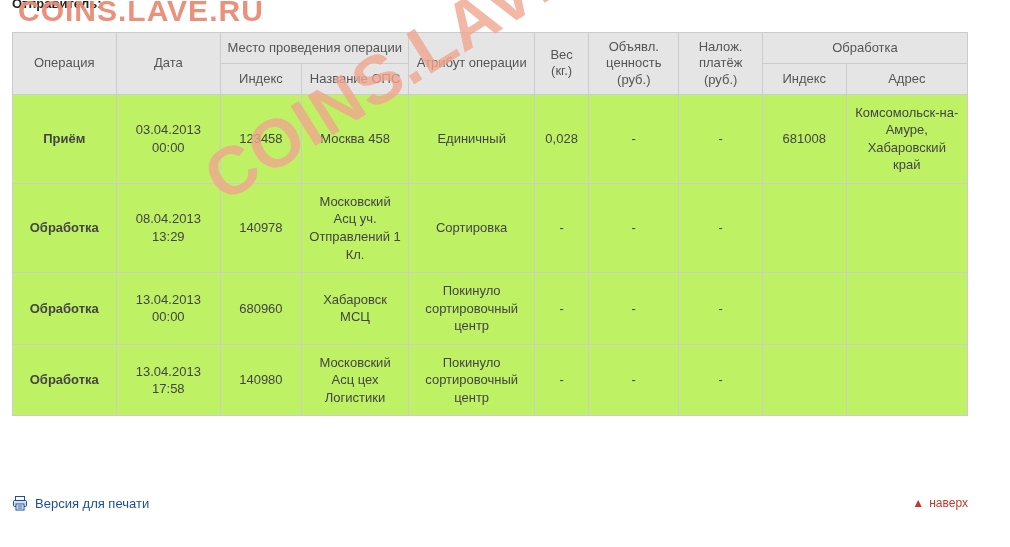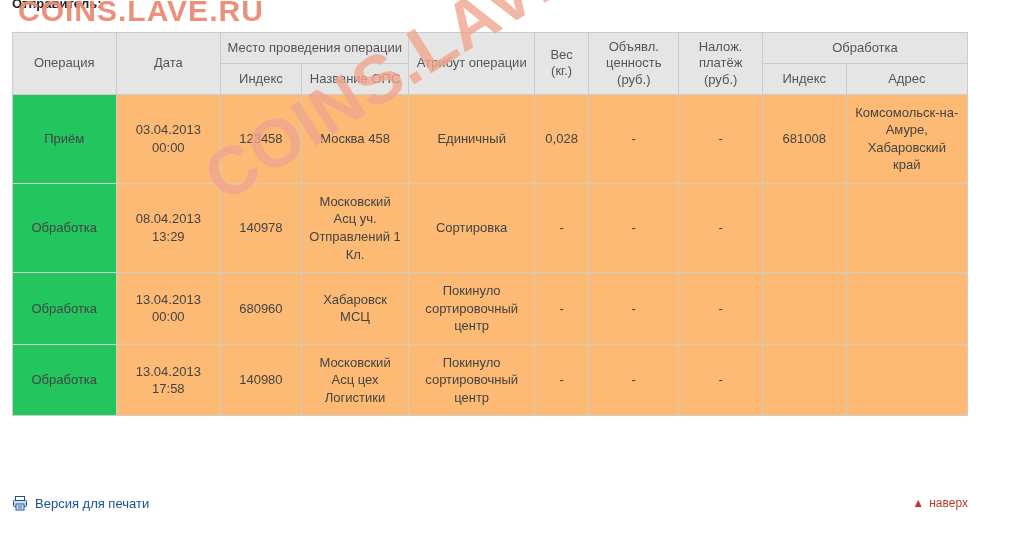--- a/index.html
+++ b/index.html
@@ -50,26 +50,27 @@
     color: #444444;
   }
   table.track thead th {
     background: #e5e5e5;
     color: #555555;
     font-weight: normal;
     padding: 6px 4px;
     line-height: 1.25;
   }
   table.track tbody td {
-    background: #fdba74;
+    background: #bef264;
     padding: 9px 6px;
     line-height: 1.35;
   }
   table.track tbody tr td.op-cell {
-    background: #22c55e;
+    background: #bef264;
+    font-weight: bold;
   }
   .col-op { width: 99px; }
   .col-date { width: 100px; }
   .col-index { width: 77px; }
   .col-ops { width: 103px; }
   .col-attr { width: 120px; }
   .col-weight { width: 52px; }
   .col-value { width: 86px; }
   .col-cod { width: 80px; }
   .col-aindex { width: 80px; }

